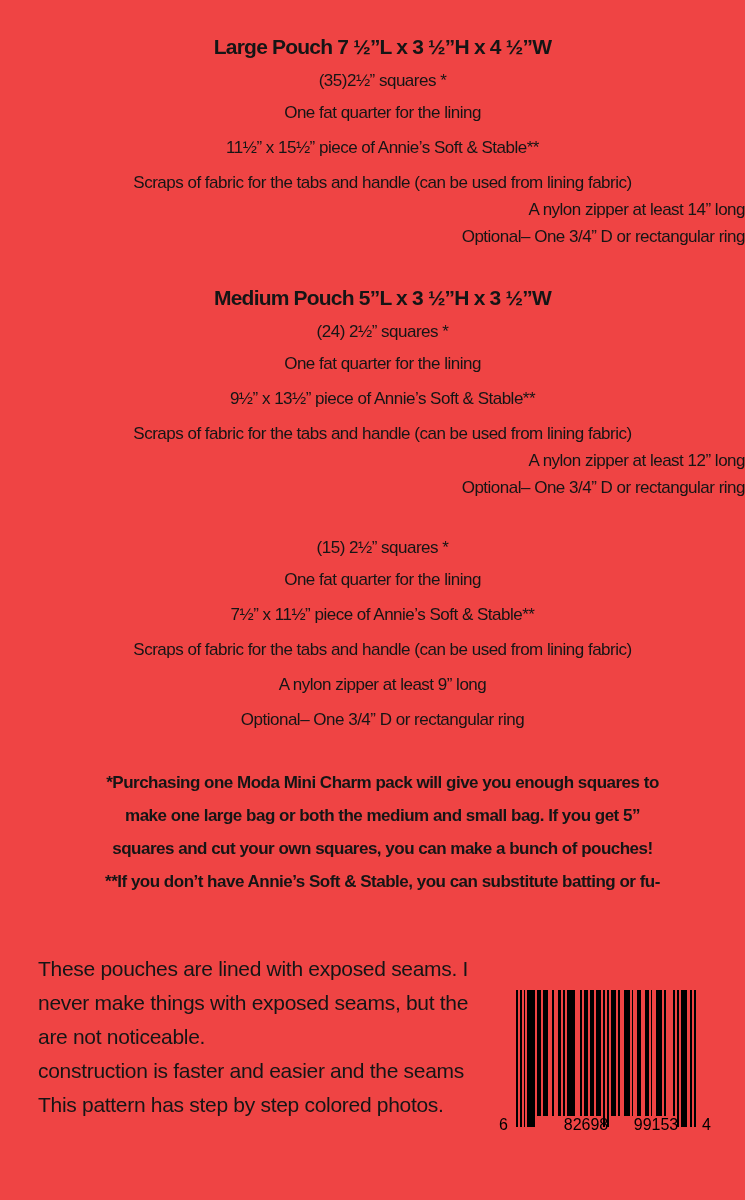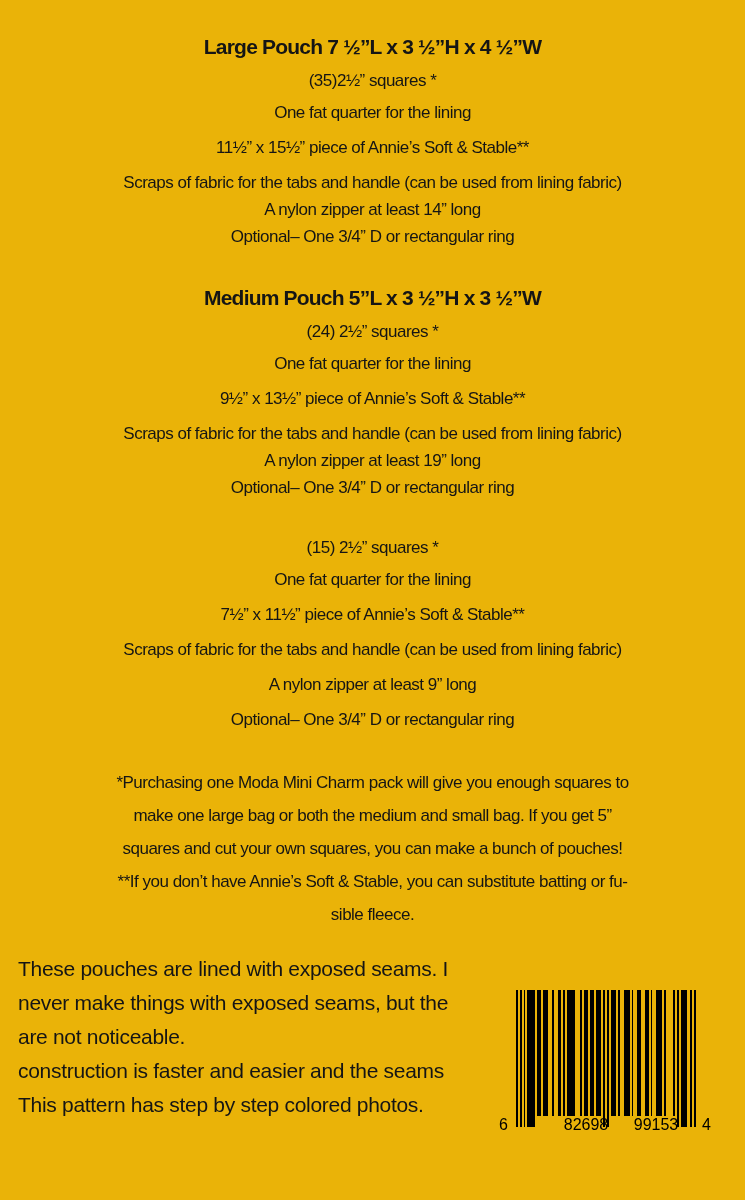--- a/index.html
+++ b/index.html
@@ -2,24 +2,25 @@
 <html><head>
 <meta charset="utf-8">
 <style>
   * { margin: 0; padding: 0; box-sizing: border-box; }
   html, body { background: #ffffff; }
   .page {
     position: relative;
     width: 745px;
     height: 1200px;
     margin: 0 auto;
-    background: #eab308;
+    background: #ef4444;
     color: #151515;
     font-family: "Liberation Sans", sans-serif;
     overflow: hidden;
+    padding-left: 20px;
   }
   .content {
     padding-top: 32px;
     text-align: center;
   }
   .section { margin-bottom: 33px; }
   .sec-title {
     font-size: 21px;
     font-weight: 700;
     line-height: 30px;
@@ -28,26 +29,26 @@
     white-space: nowrap;
   }
   .line {
     font-size: 17px;
     line-height: 27px;
     letter-spacing: -0.5px;
     white-space: nowrap;
     margin-top: 5px;
   }
   .line.mt8 { margin-top: 8px; }
-  .line.tight { margin-top: 0; }
+  .line.tight { margin-top: 0; text-align: right; }
   .notes { margin-top: 36px; text-align: center; }
-  .notes .line { margin-top: 6px; }
+  .notes .line { margin-top: 6px; font-weight: bold; }
   .notes .line:first-child { margin-top: 0; }
   .footer-text {
-    margin-top: 24px;
+    margin-top: 57px;
     margin-left: 18px;
     width: 480px;
     text-align: left;
   }
   .footer-text .fline {
     font-size: 21px;
     line-height: 34px;
     letter-spacing: -0.3px;
     white-space: nowrap;
   }
@@ -88,39 +89,38 @@
       <div class="line tight">A nylon zipper at least 14” long</div>
       <div class="line tight">Optional– One 3/4” D or rectangular ring</div>
     </div>
 
     <div class="section">
       <div class="sec-title">Medium Pouch 5”L x 3 ½”H x 3 ½”W</div>
       <div class="line">(24) 2½” squares *</div>
       <div class="line">One fat quarter for the lining</div>
       <div class="line mt8">9½” x 13½” piece of Annie’s Soft &amp; Stable**</div>
       <div class="line mt8">Scraps of fabric for the tabs and handle (can be used from lining fabric)</div>
-      <div class="line tight">A nylon zipper at least 19” long</div>
+      <div class="line tight">A nylon zipper at least 12” long</div>
       <div class="line tight">Optional– One 3/4” D or rectangular ring</div>
     </div>
 
     <div class="section">
       <div class="line">(15) 2½” squares *</div>
       <div class="line">One fat quarter for the lining</div>
       <div class="line mt8">7½” x 11½” piece of Annie’s Soft &amp; Stable**</div>
       <div class="line mt8">Scraps of fabric for the tabs and handle (can be used from lining fabric)</div>
       <div class="line mt8">A nylon zipper at least 9” long</div>
       <div class="line mt8">Optional– One 3/4” D or rectangular ring</div>
     </div>
 
     <div class="notes">
       <div class="line">*Purchasing one Moda Mini Charm pack will give you enough squares to</div>
       <div class="line">make one large bag or both the medium and small bag. If you get 5”</div>
       <div class="line">squares and cut your own squares, you can make a bunch of pouches!</div>
       <div class="line">**If you don’t have Annie’s Soft &amp; Stable, you can substitute batting or fu-</div>
-      <div class="line">sible fleece.</div>
     </div>
 
     <div class="footer-text">
       <div class="fline">These pouches are lined with exposed seams. I</div>
       <div class="fline">never make things with exposed seams, but the</div>
       <div class="fline">are not noticeable.</div>
       <div class="fline">construction is faster and easier and the seams</div>
       <div class="fline">This pattern has step by step colored photos.</div>
     </div>
 

